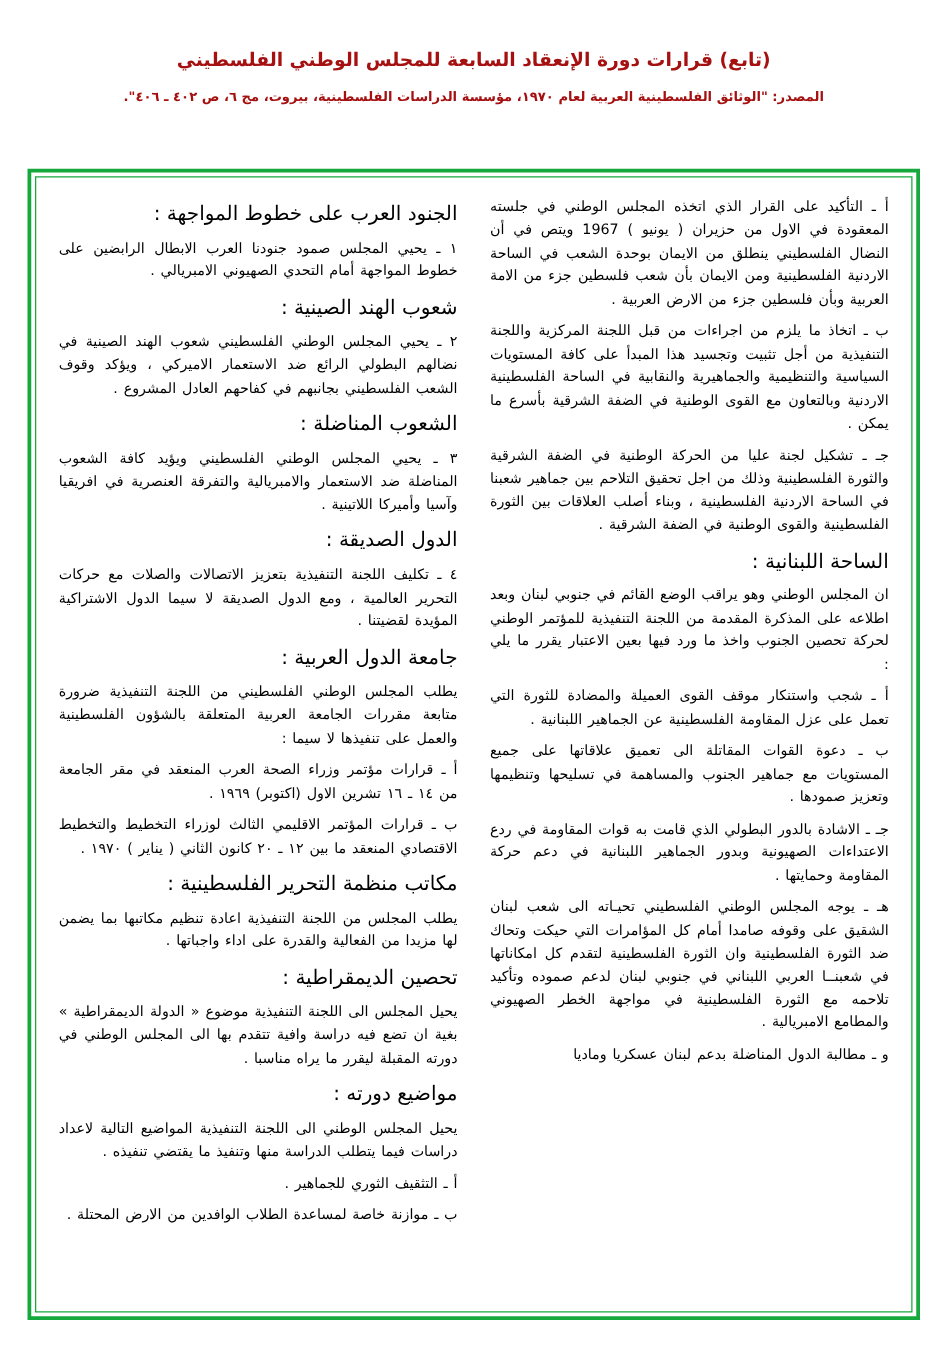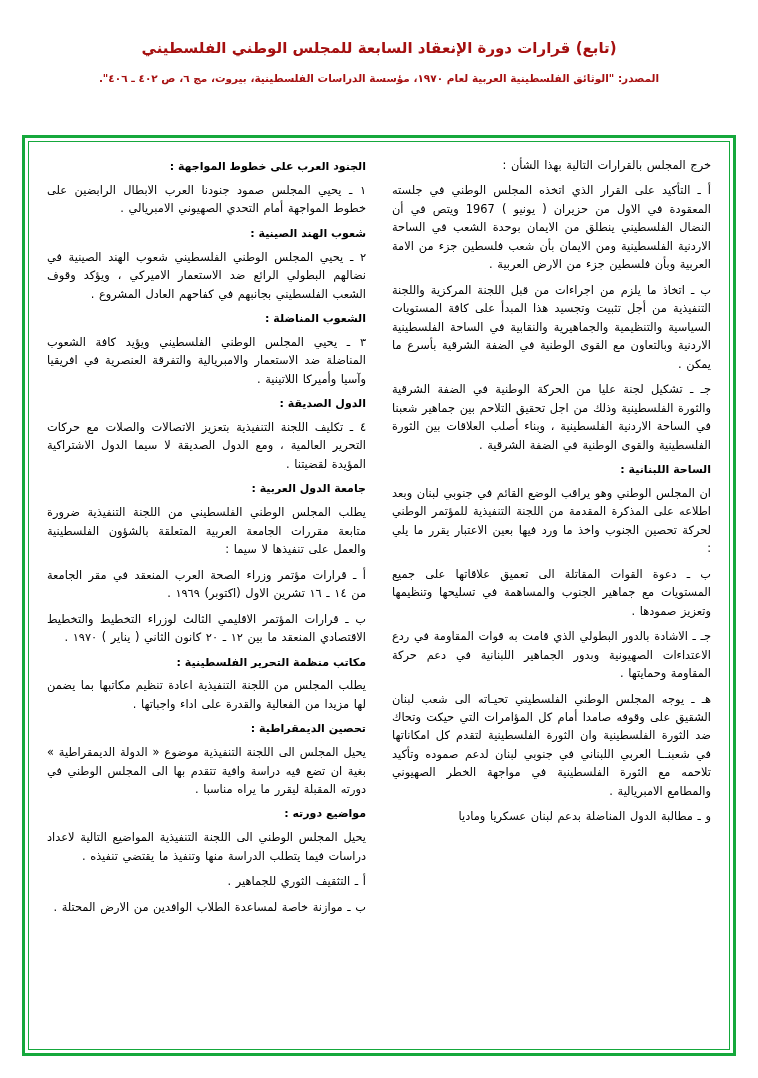--- a/index.html
+++ b/index.html
@@ -74,43 +74,43 @@
     letter-spacing: 0px;
   }
   .para {
     margin: 0 0 7px 0;
     text-align: justify;
     text-align-last: right;
     word-spacing: 1px;
   }
   .heading {
     margin: 2px 0 5px 0;
-    font-weight: bold;
+    font-weight: normal;
     text-align: right;
-    font-size: 11px;
+    font-size: 16px;
   }
 </style>
 </head>
 <body>
 
 <div class="page">
 
   <div class="doc-title">(تابع) قرارات دورة الإنعقاد السابعة للمجلس الوطني الفلسطيني</div>
   <div class="doc-source">المصدر: "الوثائق الفلسطينية العربية لعام ١٩٧٠، مؤسسة الدراسات الفلسطينية، بيروت، مج ٦، ص ٤٠٢ ـ ٤٠٦".</div>
 
   <div class="frame">
     <div class="frame-inner">
       <div class="columns">
         <div class="col" id="col-right">
-            <div class="para">خرج المجلس بالقرارات التالية بهذا الشأن :</div>
             <div class="para">أ ـ التأكيد على القرار الذي اتخذه المجلس الوطني في جلسته المعقودة في الاول من حزيران ( يونيو ) 1967 ويتص في أن النضال الفلسطيني ينطلق من الايمان بوحدة الشعب في الساحة الاردنية الفلسطينية ومن الايمان بأن شعب فلسطين جزء من الامة العربية وبأن فلسطين جزء من الارض العربية .</div>
             <div class="para">ب ـ اتخاذ ما يلزم من اجراءات من قبل اللجنة المركزية واللجنة التنفيذية من أجل تثبيت وتجسيد هذا المبدأ على كافة المستويات السياسية والتنظيمية والجماهيرية والنقابية في الساحة الفلسطينية الاردنية وبالتعاون مع القوى الوطنية في الضفة الشرقية بأسرع ما يمكن .</div>
             <div class="para">جـ ـ تشكيل لجنة عليا من الحركة الوطنية في الضفة الشرقية والثورة الفلسطينية وذلك من اجل تحقيق التلاحم بين جماهير شعبنا في الساحة الاردنية الفلسطينية ، وبناء أصلب العلاقات بين الثورة الفلسطينية والقوى الوطنية في الضفة الشرقية .</div>
             <div class="heading">الساحة اللبنانية :</div>
             <div class="para">ان المجلس الوطني وهو يراقب الوضع القائم في جنوبي لبنان وبعد اطلاعه على المذكرة المقدمة من اللجنة التنفيذية للمؤتمر الوطني لحركة تحصين الجنوب واخذ ما ورد فيها بعين الاعتبار يقرر ما يلي :</div>
+            <div class="para">أ ـ شجب واستنكار موقف القوى العميلة والمضادة للثورة التي تعمل على عزل المقاومة الفلسطينية عن الجماهير اللبنانية .</div>
             <div class="para">ب ـ دعوة القوات المقاتلة الى تعميق علاقاتها على جميع المستويات مع جماهير الجنوب والمساهمة في تسليحها وتنظيمها وتعزيز صمودها .</div>
             <div class="para">جـ ـ الاشادة بالدور البطولي الذي قامت به قوات المقاومة في ردع الاعتداءات الصهيونية وبدور الجماهير اللبنانية في دعم حركة المقاومة وحمايتها .</div>
             <div class="para">هـ ـ يوجه المجلس الوطني الفلسطيني تحيـاته الى شعب لبنان الشقيق على وقوفه صامدا أمام كل المؤامرات التي حيكت وتحاك ضد الثورة الفلسطينية وان الثورة الفلسطينية لتقدم كل امكاناتها في شعبنــا العربي اللبناني في جنوبي لبنان لدعم صموده وتأكيد تلاحمه مع الثورة الفلسطينية في مواجهة الخطر الصهيوني والمطامع الامبريالية .</div>
             <div class="para">و ـ مطالبة الدول المناضلة بدعم لبنان عسكريا وماديا</div>
           </div>
         <div class="col" id="col-left">
             <div class="heading">الجنود العرب على خطوط المواجهة :</div>
             <div class="para">١ ـ يحيي المجلس صمود جنودنا العرب الابطال الرابضين على خطوط المواجهة أمام التحدي الصهيوني الامبريالي .</div>
             <div class="heading">شعوب الهند الصينية :</div>
             <div class="para">٢ ـ يحيي المجلس الوطني الفلسطيني شعوب الهند الصينية في نضالهم البطولي الرائع ضد الاستعمار الاميركي ، ويؤكد وقوف الشعب الفلسطيني بجانبهم في كفاحهم العادل المشروع .</div>

